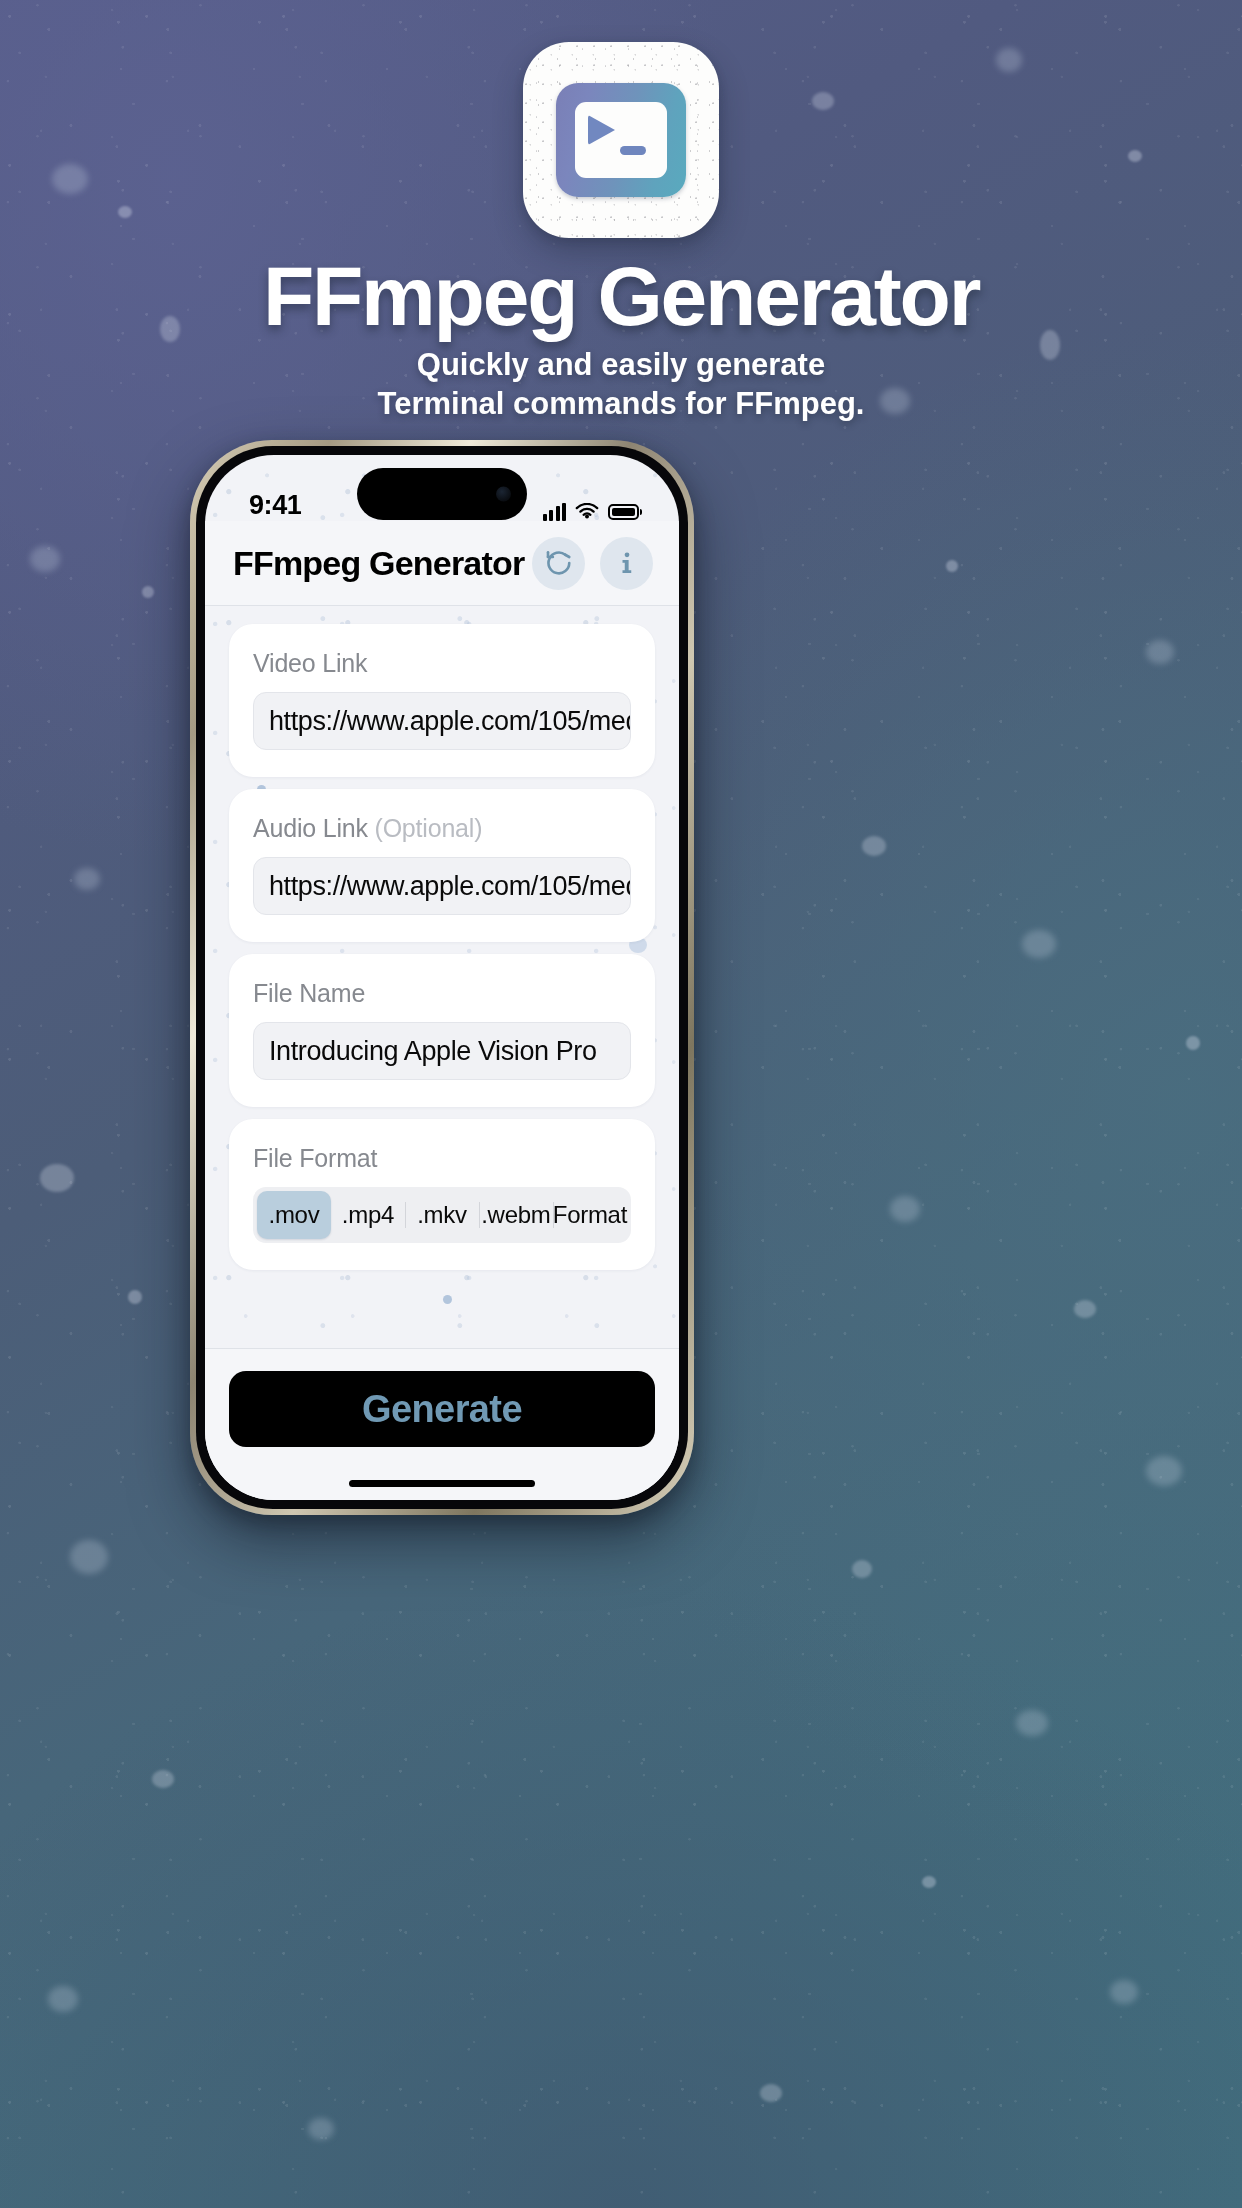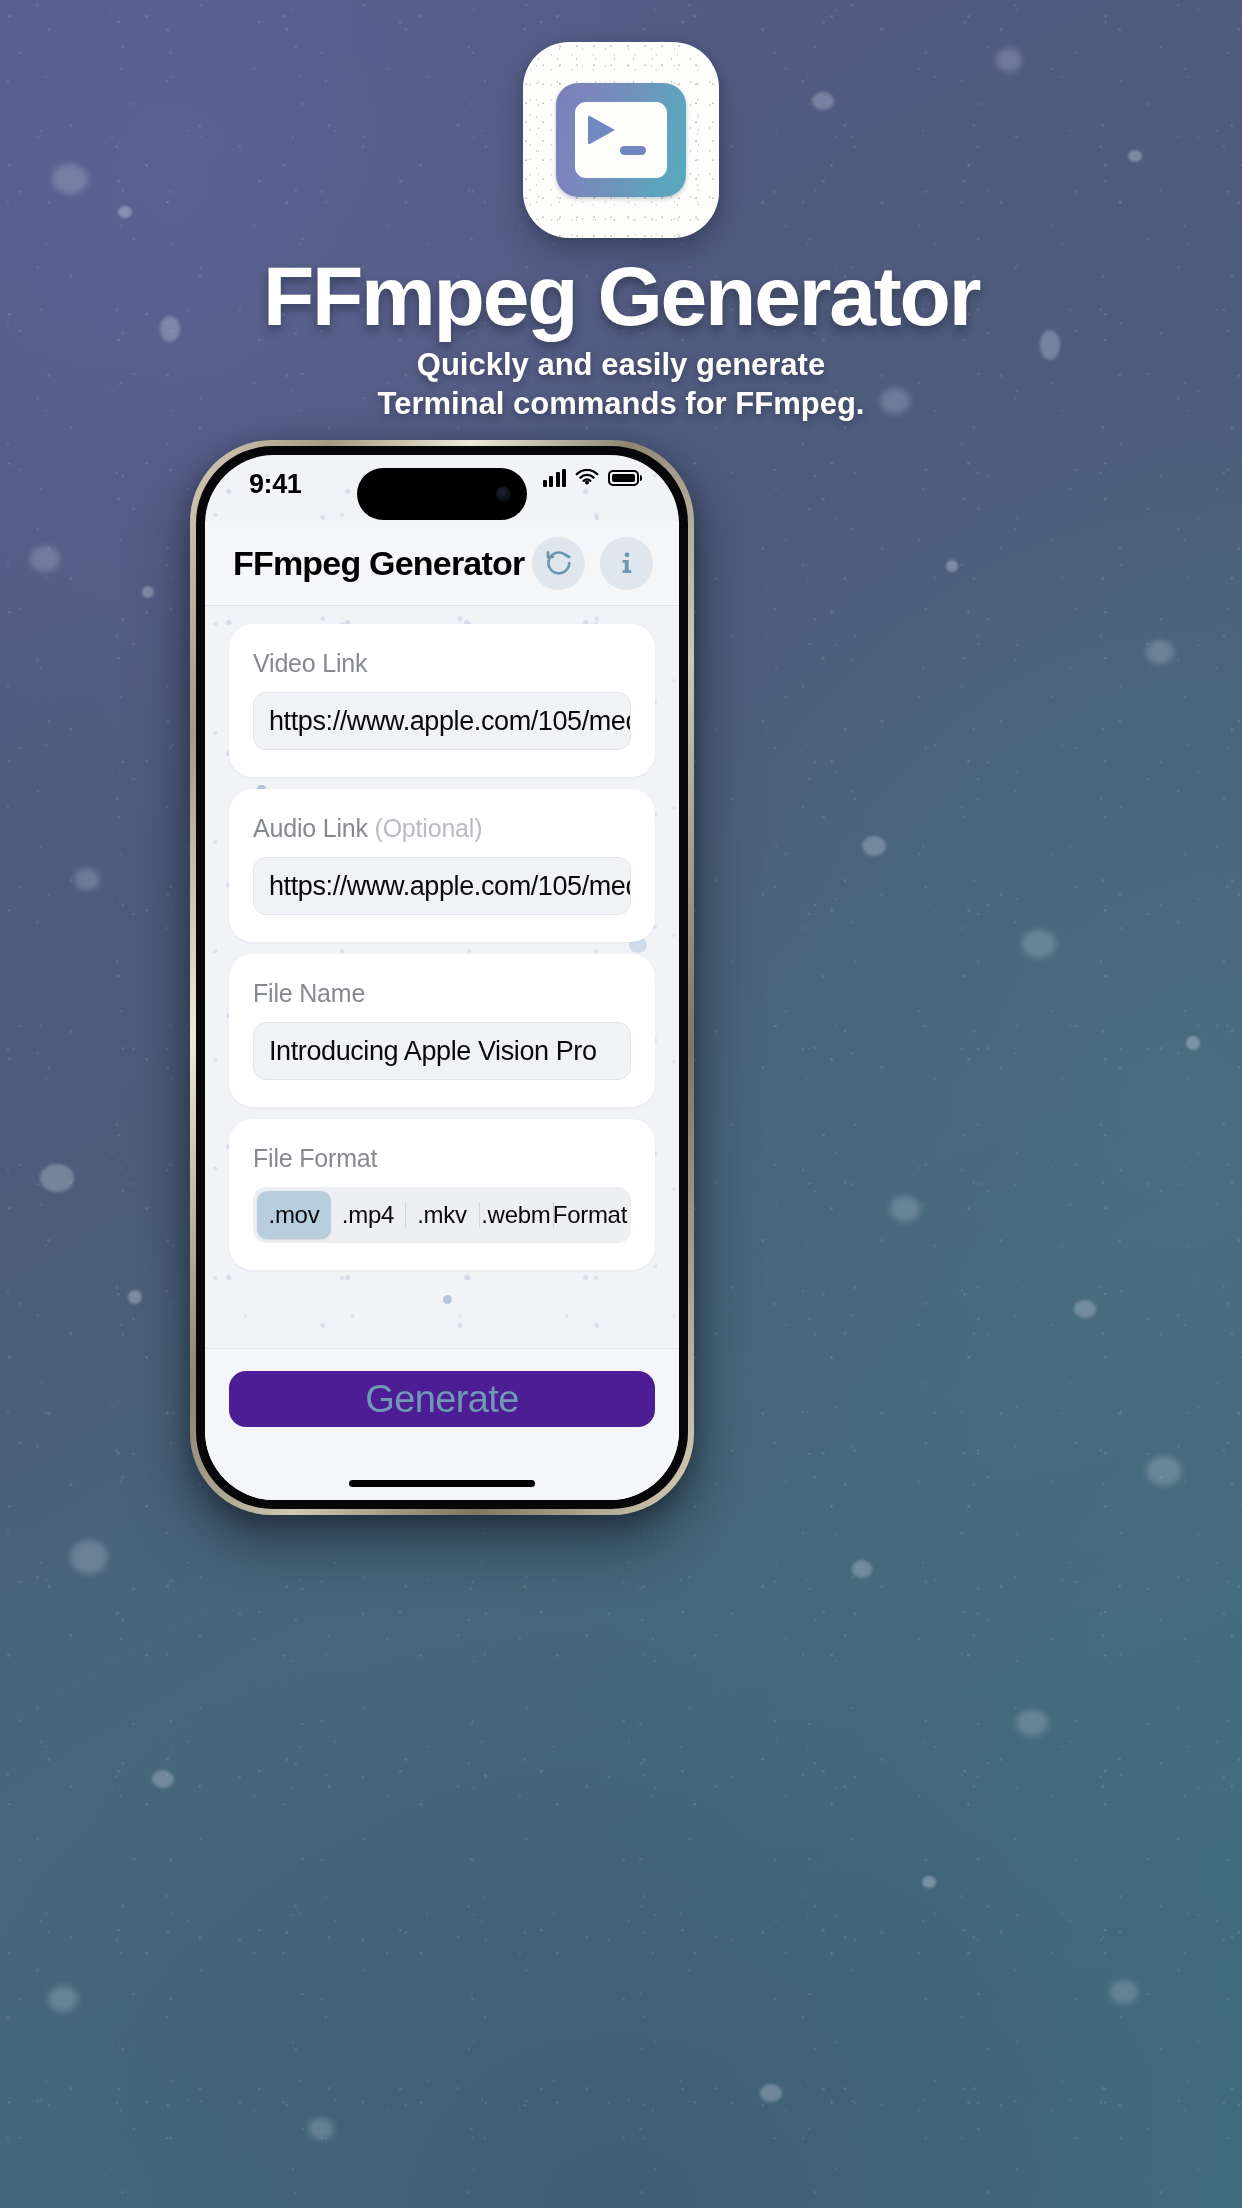--- a/index.html
+++ b/index.html
@@ -130,21 +130,21 @@
       radial-gradient(circle at 8% 55%,  rgba(120,150,190,.32) 0 1.8px, transparent 2.6px);
     background-size:119px 131px,97px 113px,137px 101px,107px 127px,127px 109px;
   }
   .sblob{ position:absolute; border-radius:50%; background:rgba(125,158,198,.55); pointer-events:none; }
   .sblob.soft{ background:rgba(150,178,212,.38); }
 
   
   .statusbar{
     position:relative; z-index:3;
     height:66px; flex:0 0 auto;
-    display:flex; align-items:flex-start; justify-content:space-between;
+    display:flex; align-items:flex-end; justify-content:space-between;
     padding:14px 40px 0 44px;
     color:#000;
   }
   .sb-time{ font-size:27px; font-weight:bold; letter-spacing:-.4px; }
   .sb-right{ display:flex; align-items:center; gap:9px; }
   .island{
     position:absolute; left:50%; top:13px; transform:translateX(-50%);
     width:170px; height:52px; border-radius:26px; background:#000;
   }
   .island::after{
@@ -242,24 +242,24 @@
 
   
   .footer{
     position:relative; z-index:3; flex:0 0 auto;
     background:#f5f6f9;
     border-top:1px solid #dfe2e8;
     padding:22px 24px 0 24px;
     height:152px;
   }
   .gen-btn{
-    width:100%; height:56px; border-radius:17px;
-    background:#4c1d95;
+    width:100%; height:76px; border-radius:17px;
+    background:#000000;
     display:flex; align-items:center; justify-content:center;
-    font-size:38px; font-weight:normal; color:#7099b4; letter-spacing:-.6px;
+    font-size:38px; font-weight:bold; color:#7099b4; letter-spacing:-.6px;
   }
   .home-ind{
     position:absolute; left:50%; bottom:13px; transform:translateX(-50%);
     width:186px; height:7px; border-radius:4px; background:#000;
   }
 </style>
 </head>
 <body>
 
 <div class="stage">

